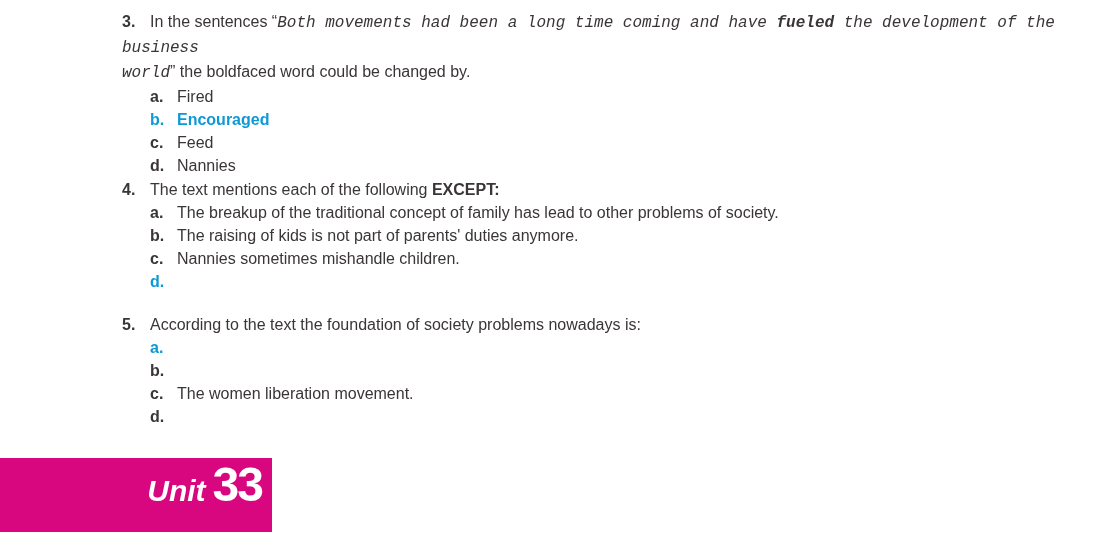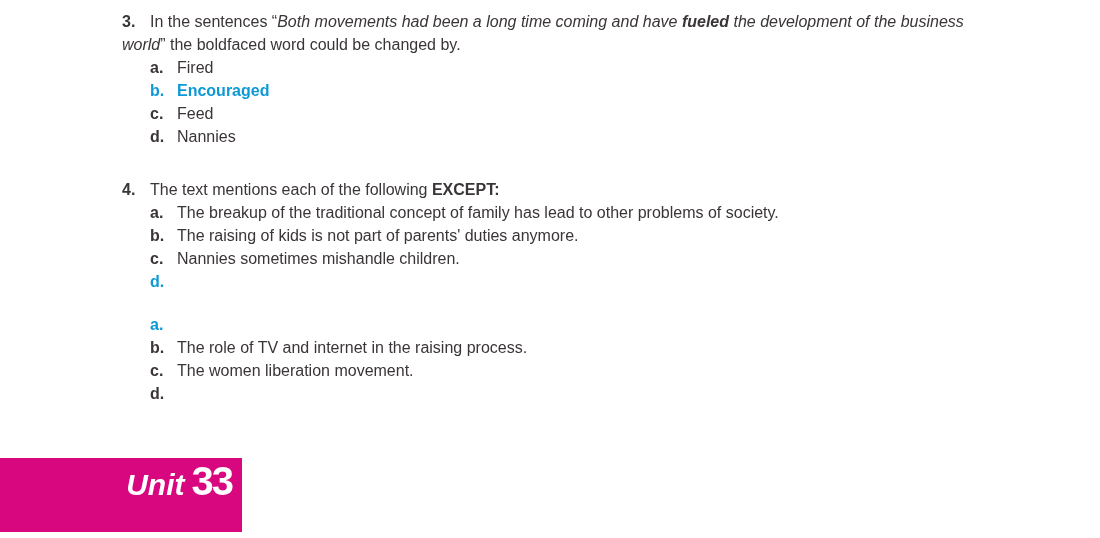--- a/index.html
+++ b/index.html
@@ -24,21 +24,21 @@
   .q-header {
     margin: 0;
     line-height: 23px;
     width: 978px;
   }
   .qnum {
     display: inline-block;
     width: 28px;
     font-weight: bold;
   }
-  .it { font-style: italic; }
+  .it { font-style: italic; font-family: Liberation Mono, monospace; }
   .bd { font-weight: bold; }
   .options {
     margin-left: 28px;
   }
   .opt {
     display: flex;
     line-height: 23px;
   }
   .letter {
     width: 27px;
@@ -46,40 +46,40 @@
     font-weight: bold;
   }
   .opt.answer {
     color: var(--highlight-color, #0d99d6);
     font-weight: bold;
   }
   .unit-badge {
     position: absolute;
     left: 0;
     top: 458px;
-    width: 242px;
+    width: 272px;
     height: 74px;
     box-sizing: border-box;
     background: var(--badge-color, #d9077f);
     color: #ffffff;
     display: flex;
     align-items: baseline;
     justify-content: flex-end;
     padding-right: 10px;
     padding-top: 3px;
   }
   .unit-label {
     font-style: italic;
     font-weight: bold;
     font-size: 30px;
     margin-right: 7px;
   }
   .unit-number {
     font-weight: bold;
-    font-size: 40px;
+    font-size: 48px;
     line-height: 1;
     letter-spacing: -2px;
   }
 </style>
 </head>
 <body>
 
 <div class="page">
 
   <div class="question" style="top:10px">
@@ -119,27 +119,27 @@
           <span class="letter">c.</span>
           <span class="opt-text">Nannies sometimes mishandle children.</span>
         </div>
       <div class="opt answer">
           <span class="letter">d.</span>
         </div>
     </div>
   </div>
 
   <div class="question" style="top:313px">
+    <p class="q-header"><span class="qnum">5.</span><span>According to the text the foundation of society problems nowadays is:</span></p>
     <div class="options">
       <div class="opt answer">
           <span class="letter">a.</span>
         </div>
       <div class="opt">
           <span class="letter">b.</span>
-          <span class="opt-text">The role of TV and internet in the raising process.</span>
         </div>
       <div class="opt">
           <span class="letter">c.</span>
           <span class="opt-text">The women liberation movement.</span>
         </div>
       <div class="opt">
           <span class="letter">d.</span>
         </div>
     </div>
   </div>

